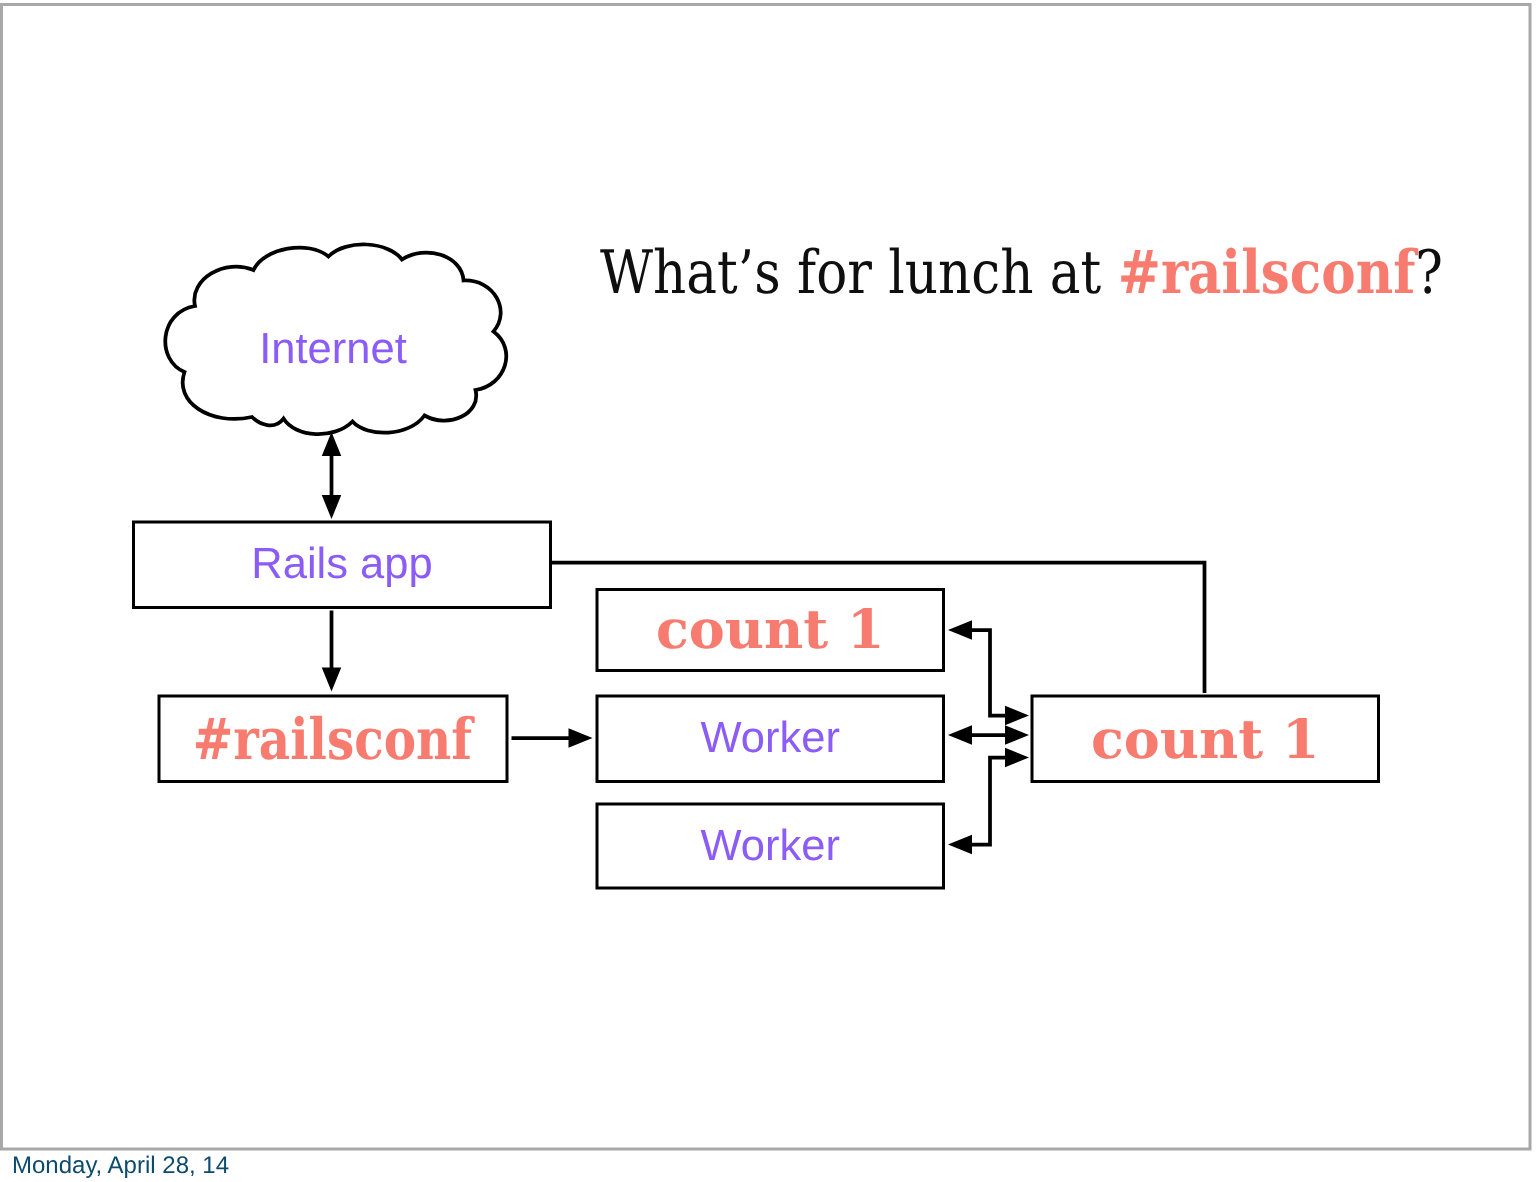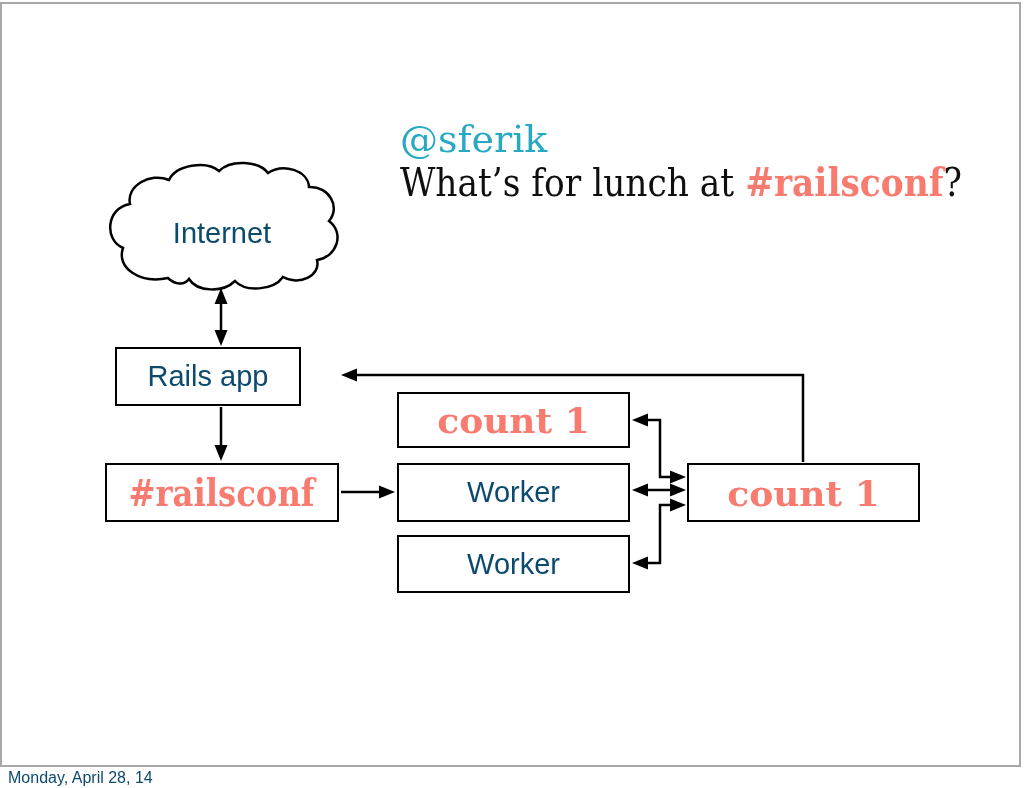--- a/index.html
+++ b/index.html
@@ -30,30 +30,30 @@
 
   .layer { position: absolute; left: 0; top: 0; width: 1024px; height: 788px; z-index: 2; }
 
   .node {
     position: absolute;
     background: #ffffff;
     border: 2px solid var(--line);
     display: flex; align-items: center; justify-content: center;
     white-space: nowrap;
   }
-  .sans-label { font-family: "Liberation Sans", sans-serif; font-size: 29px; color: #0c4a6e; }
+  .sans-label { font-family: "Liberation Sans", sans-serif; font-size: 29px; color: #8b5cf6; }
   .slab { font-family: "DejaVu Serif", serif; }
   .slab-accent {
     font-family: "DejaVu Serif", serif;
     font-weight: bold;
     color: var(--salmon);
   }
   .condense { transform: scaleX(0.85); }
 
-  .node-rails   { left: 115px; top: 347px; width: 186px; height: 59px; }
+  .node-rails   { left: 88px; top: 347px; width: 280px; height: 59px; }
   .node-hashtag { left: 105px; top: 463px; width: 234px; height: 59px; }
   .node-count-top { left: 397px; top: 392px; width: 233px; height: 56px; }
   .node-worker1 { left: 397px; top: 463px; width: 233px; height: 59px; }
   .node-worker2 { left: 397px; top: 535px; width: 233px; height: 58px; }
   .node-count-right { left: 687px; top: 463px; width: 233px; height: 59px; }
 
   .cloud-label {
     position: absolute; left: 140px; top: 215px; width: 164px;
     text-align: center; line-height: 36px;
   }
@@ -141,21 +141,20 @@
       <path d="M 670 505 L 660 505 L 660 563 L 648 563"></path>
       <polygon points="686,505 670,498.5 670,511.5"></polygon>
       <polygon points="632,563 648,556.5 648,569.5"></polygon>
     </g>
   </svg>
 
   <div class="layer">
 
     <div class="cloud-label sans-label">Internet</div>
 
-    <div class="tweet-handle slab">@sferik</div>
 
     <div class="tweet-question slab"><span>What’s for lunch at </span><span class="hashtag">#railsconf</span><span>?</span></div>
 
     <div class="node node-rails">
       <span class="sans-label">Rails app</span>
     </div>
 
     <div class="node node-hashtag">
       <span class="slab-accent condense" style="font-size:38px;">#railsconf</span>
     </div>

